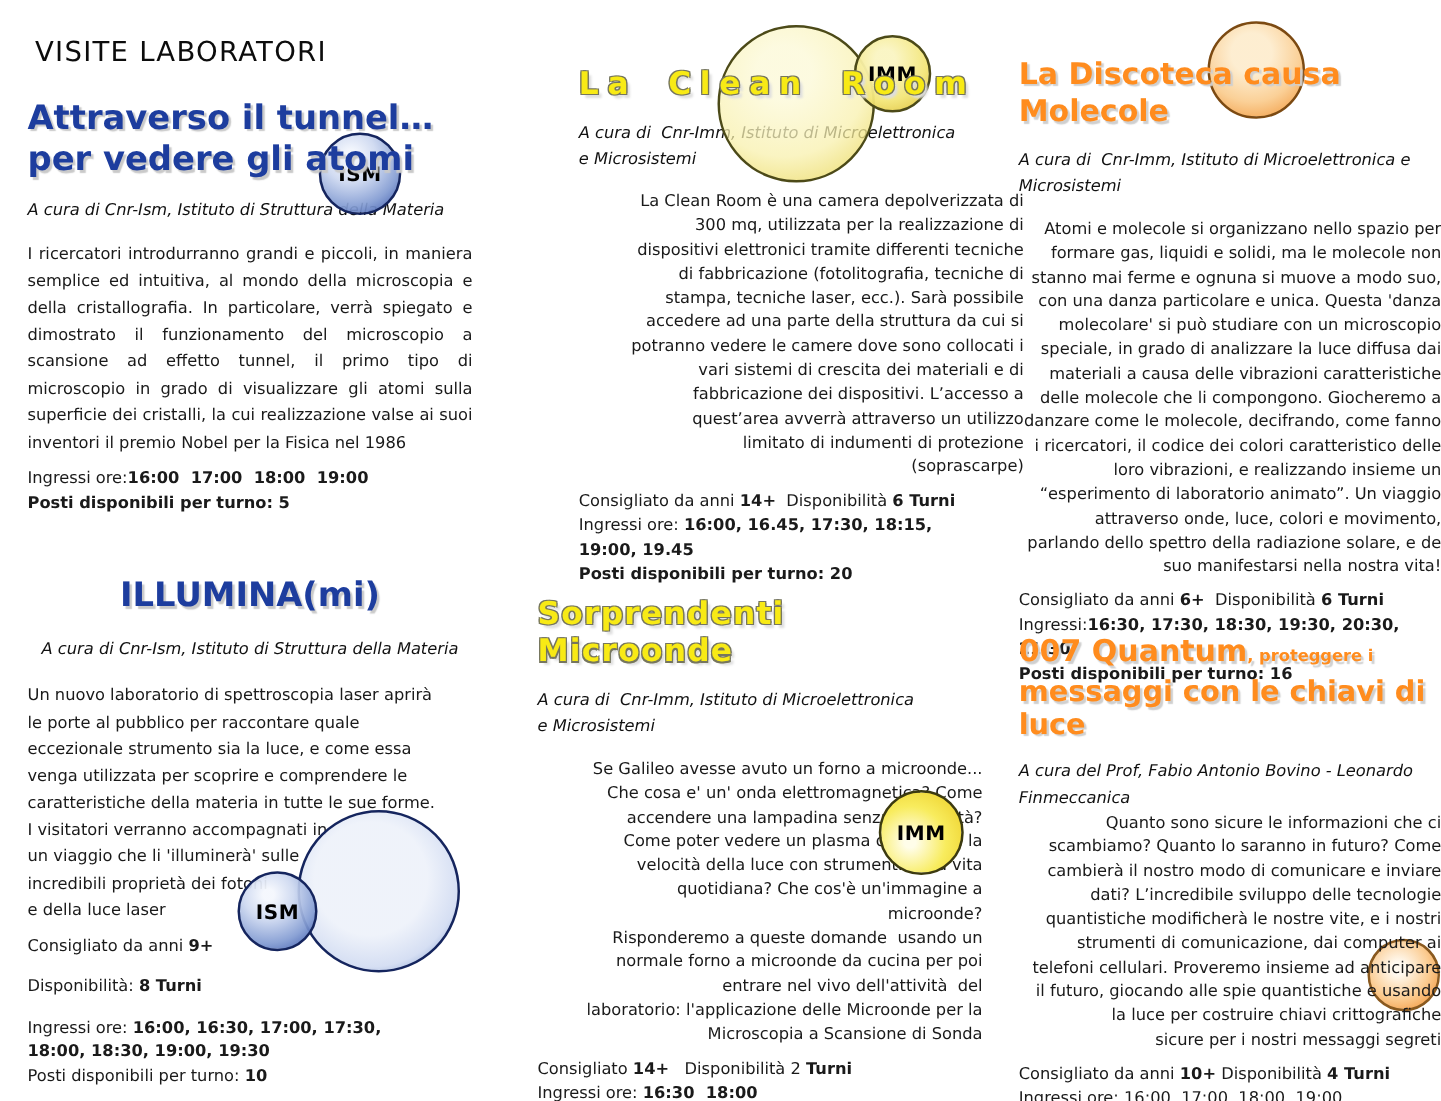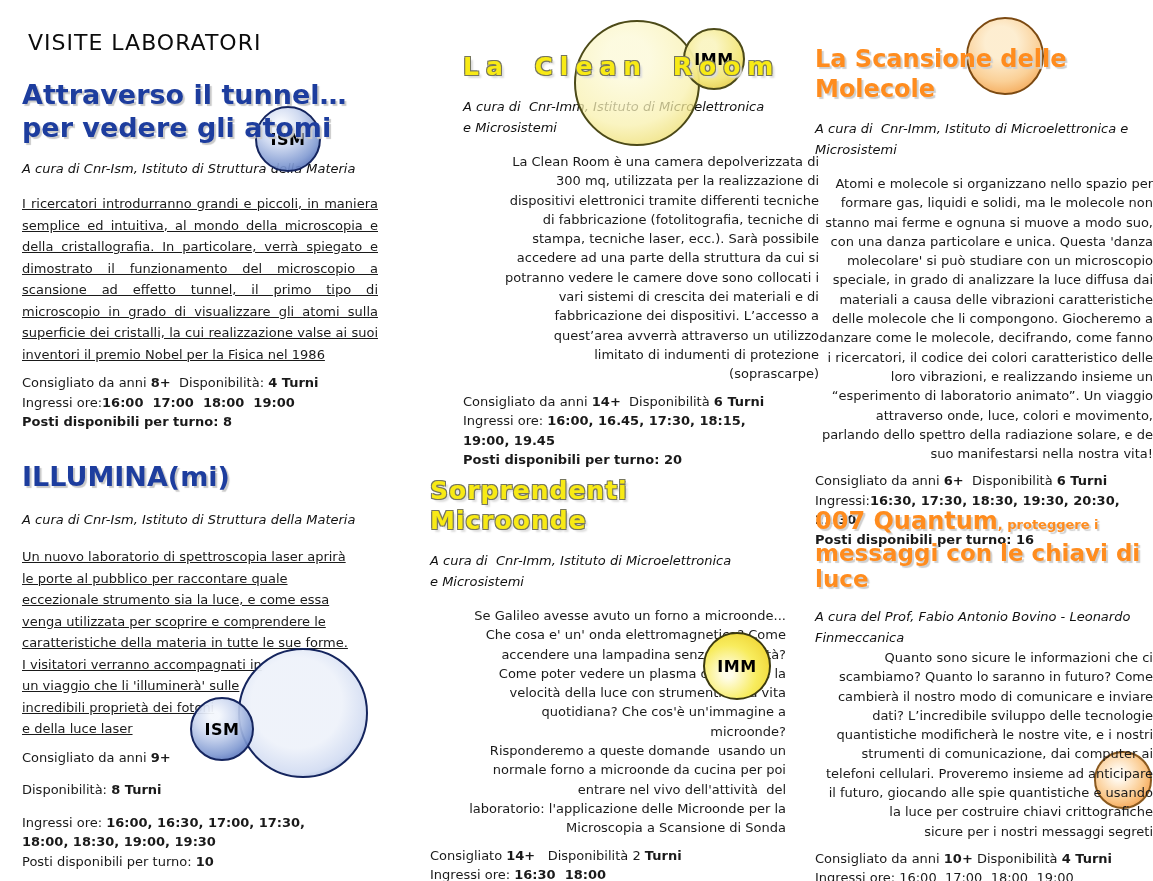--- a/index.html
+++ b/index.html
@@ -38,31 +38,31 @@
   .t-orange .tail{font-size:13px;}
   .t-orange .line2{display:block;font-size:23px;line-height:26px;}
 
   .curator{
     margin:0 0 14px 0;font-style:italic;font-size:13px;line-height:21px;
     color:#111;white-space:pre-wrap;position:relative;z-index:1;
   }
   .body-text{
     margin:0;font-size:13px;position:relative;z-index:1;white-space:pre-wrap;
   }
-  .lh-wide{line-height:21.5px;text-decoration:underline;}
+  .lh-wide{line-height:21.5px;}
   .lh-norm{line-height:19.3px;text-align:right;}
   .justify{text-align:justify;white-space:normal;}
   .meta{margin-top:8px;position:relative;z-index:1;}
   .meta-line{font-size:13px;line-height:19.5px;white-space:pre-wrap;}
   .meta-line .b{font-weight:bold;}
   .meta-line.gap{margin-top:13px;}
   #sec-tunnel .body-text{margin-top:2px;}
   #sec-quantum .curator{margin-bottom:0;}
   #sec-quantum .body-text{margin-top:0;}
-  .mb-lg{margin-bottom:16px !important;}
+  .mb-lg{margin-bottom:16px !important;text-align:center;}
 
   
   .bubble{position:absolute;border-radius:50%;box-sizing:border-box;
     display:flex;align-items:center;justify-content:center;z-index:2;}
   .bubble .lbl{font-weight:bold;color:#000;font-size:16px;letter-spacing:.5px;}
   .bl-blue{border:2px solid #15255e;
     background:radial-gradient(circle at 38% 28%, rgba(244,247,253,.95) 8%, rgba(205,216,240,.92) 35%, rgba(130,155,210,.92) 68%, rgba(55,85,170,.95) 96%);}
   .bl-blue-big{border:2px solid #15255e;
     background:radial-gradient(circle at 45% 42%, rgba(238,242,250,.94) 45%, rgba(210,220,242,.92) 70%, rgba(110,140,200,.94) 92%, rgba(48,78,160,.96) 100%);}
   .bl-yellow-big{border:2px solid #4c4a18;
@@ -88,23 +88,22 @@
 <body>
 
 <h1 class="page-title">VISITE LABORATORI</h1>
 
 <div id="col1" class="col">
   <div id="sec-tunnel" class="section">
     <h2 class="sec-title t-blue">Attraverso il tunnel…per vedere gli atomi</h2>
     <p class="curator">A cura di Cnr-Ism, Istituto di Struttura della Materia</p>
     <p class="body-text lh-wide justify">I ricercatori introdurranno grandi e piccoli, in maniera semplice ed intuitiva, al mondo della microscopia e della cristallografia. In particolare, verrà spiegato e dimostrato il funzionamento del microscopio a scansione ad effetto tunnel, il primo tipo di microscopio in grado di visualizzare gli atomi sulla superficie dei cristalli, la cui realizzazione valse ai suoi inventori il premio Nobel per la Fisica nel 1986</p>
     <div class="meta">
-        <div class="meta-line"><span>Consigliato da anni </span><span class="b">8+</span><span>  Disponibilità: </span><span class="b">4 Turni</span></div>
         <div class="meta-line"><span>Ingressi ore:</span><span class="b">16:00  17:00  18:00  19:00</span></div>
-        <div class="meta-line"><span class="b">Posti disponibili per turno: 8</span></div>
+        <div class="meta-line"><span class="b">Posti disponibili per turno: 5</span></div>
       </div>
   </div>
   <div id="sec-illumina" class="section">
     <h2 class="sec-title t-blue mb-lg">ILLUMINA(mi)</h2>
     <p class="curator mb-lg">A cura di Cnr-Ism, Istituto di Struttura della Materia</p>
     <p class="body-text lh-wide">Un nuovo laboratorio di spettroscopia laser aprirà
 le porte al pubblico per raccontare quale
 eccezionale strumento sia la luce, e come essa
 venga utilizzata per scoprire e comprendere le
 caratteristiche della materia in tutte le sue forme.
@@ -164,21 +163,21 @@
 Microscopia a Scansione di Sonda</p>
     <div class="meta">
         <div class="meta-line"><span>Consigliato </span><span class="b">14+</span><span>   Disponibilità 2 </span><span class="b">Turni</span></div>
         <div class="meta-line"><span>Ingressi ore: </span><span class="b">16:30  18:00</span></div>
       </div>
   </div>
 </div>
 
 <div id="col3" class="col">
   <div id="sec-discoteca" class="section">
-    <h2 class="sec-title t-orange">La Scansione delle Molecole</h2>
+    <h2 class="sec-title t-orange">La Discoteca causa Molecole</h2>
     <p class="curator">A cura di  Cnr-Imm, Istituto di Microelettronica e
 Microsistemi</p>
     <p class="body-text lh-norm">Atomi e molecole si organizzano nello spazio per
 formare gas, liquidi e solidi, ma le molecole non
 stanno mai ferme e ognuna si muove a modo suo,
 con una danza particolare e unica. Questa 'danza
 molecolare' si può studiare con un microscopio
 speciale, in grado di analizzare la luce diffusa dai
 materiali a causa delle vibrazioni caratteristiche
 delle molecole che li compongono. Giocheremo a

